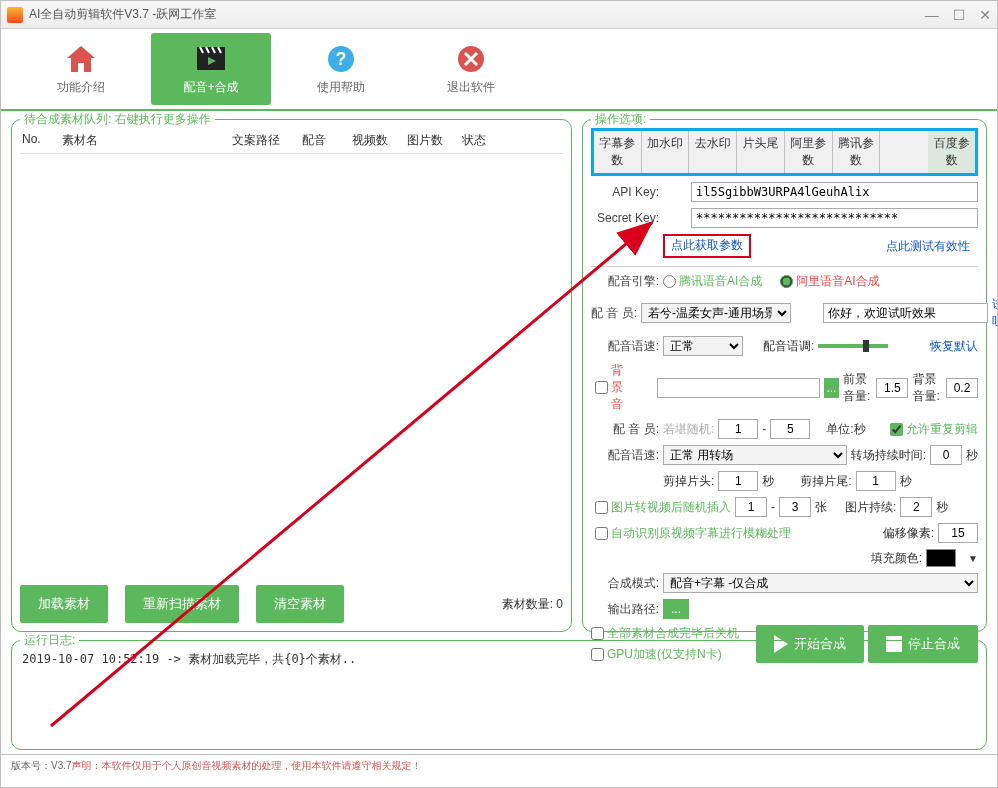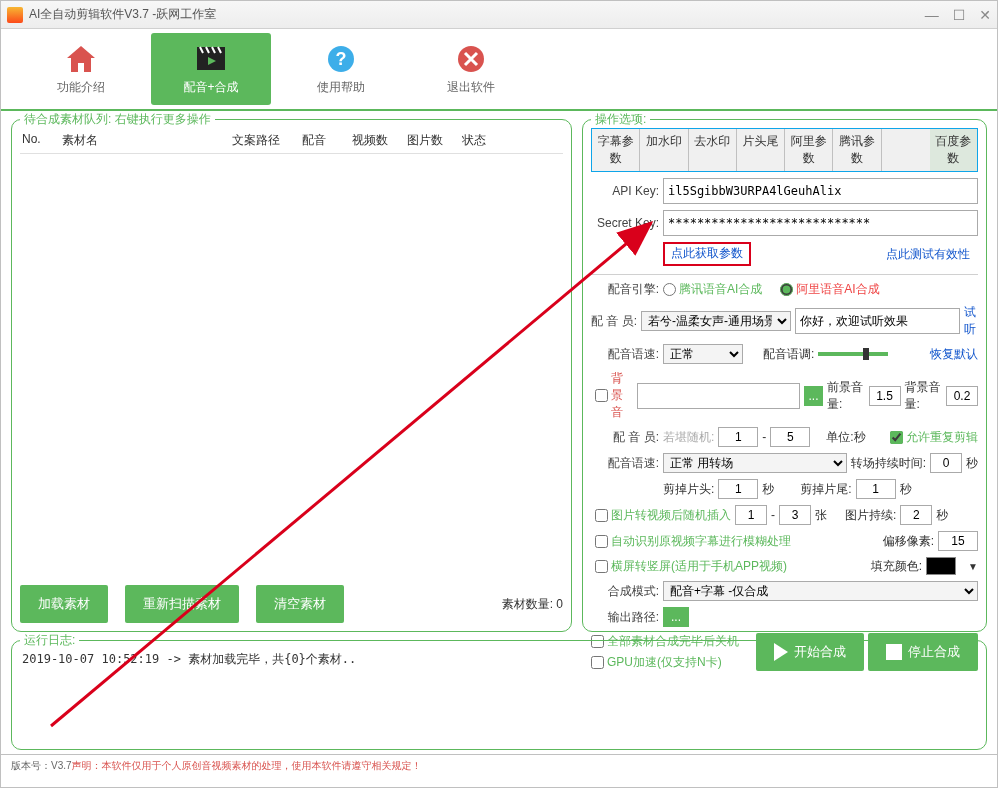--- a/index.html
+++ b/index.html
@@ -15,27 +15,27 @@
 .content { display: flex; padding: 8px 10px 4px 10px; gap: 10px; height: 525px; }
 .fieldset { border: 1px solid #5cb85c; border-radius: 10px; position: relative; padding: 8px; }
 .fieldset > .legend { position: absolute; top: -9px; left: 8px; background: #fff; padding: 0 4px; font-size: 12px; color: #5cb85c; }
 .left-panel { flex: 1; display: flex; flex-direction: column; }
 .right-panel { width: 405px; }
 .table-head { display: flex; font-size: 12px; color: #333; border-bottom: 1px solid #e0e0e0; padding: 4px 2px; background:#fff; }
 .table-body { flex: 1; background: #fff; }
 .left-bottom { display: flex; align-items: center; gap: 17px; margin-top: 6px; }
 .green-btn { background: #5cb85c; color: #fff; border: none; padding: 10px 18px; font-size: 13px; cursor: pointer; border-radius: 2px; display:flex; align-items:center; gap:6px; }
 .count-label { margin-left: auto; font-size: 12px; color: #333; }
-.tabs { display: flex; border: 1px solid #0ea5e9; background:#f0f0f0; }
+.tabs { display: flex; border: 3px solid #0ea5e9; background:#f0f0f0; }
 .tab { flex: 1; text-align: center; font-size: 12px; padding: 4px 2px; cursor: pointer; border-right: 1px solid #c0c0c0; color:#333; }
 .tab:last-child { border-right:none; }
 .tab.active { background: #dde8dd; margin-left: 48px; }
 .form-row { display: flex; align-items: center; font-size: 12px; color: #333; margin-top: 6px; gap: 4px; }
 .form-row .lbl { width: 68px; text-align: right; color: #444; white-space: nowrap; }
-.txt-input { border: 1px solid #aaa; padding: 12px 4px; font-size: 12px; height: 20px; font-family: monospace; }
+.txt-input { border: 1px solid #aaa; padding: 6px 4px; font-size: 12px; height: 20px; font-family: monospace; margin-left: 28px; }
 .link { color: #1155cc; cursor: pointer; }
 .hr { border: none; border-top: 1px solid #d0d0d0; margin: 8px 0 4px 0; }
 .radio-lbl, .chk-lbl { display: inline-flex; align-items: center; gap: 3px; cursor:pointer; }
 input[type=radio], input[type=checkbox] { accent-color: #5cb85c; margin:0; }
 .select { border: 1px solid #aaa; background: #f4f4f4; font-size: 12px; height: 20px; padding: 0 2px; }
 .num-input { border: 1px solid #aaa; width: 40px; height: 20px; text-align: center; font-size: 12px; }
 .browse-btn { background: #5cb85c; color: #fff; border: none; width: 26px; height: 20px; font-size: 12px; cursor:pointer; }
 .slider-track { width: 70px; height: 4px; background: #5cb85c; position: relative; }
 .slider-thumb { position:absolute; top:-4px; left: 45px; width:6px; height:12px; background:#333; }
 .color-swatch { width: 30px; height: 18px; background: #000; border: 1px solid #888; }
@@ -240,24 +240,20 @@
     <div class="form-row">
       <label class="chk-lbl" style="margin-left:4px">
           <input type="checkbox" style="">
           <span style="color:#5cb85c">自动识别原视频字幕进行模糊处理</span>
         </label>
       <span style="flex:1"></span>
       <span>偏移像素:</span>
       <input class="num-input" value="15" style="">
     </div>
     <div class="form-row">
-      <label class="chk-lbl" style="margin-left:4px">
-          <input type="checkbox" style="">
-          <span style="color:#5cb85c">横屏转竖屏(适用于手机APP视频)</span>
-        </label>
       <span style="flex:1"></span>
       <span>填充颜色:</span>
       <div class="color-swatch"></div>
       <span style="width:4px"></span>
       <span style="font-size:10px">▼</span>
     </div>
     <div class="form-row">
       <span class="lbl">合成模式:</span>
       <select class="select" style="flex:1"><option>配音+字幕 -仅合成</option></select>
     </div>

